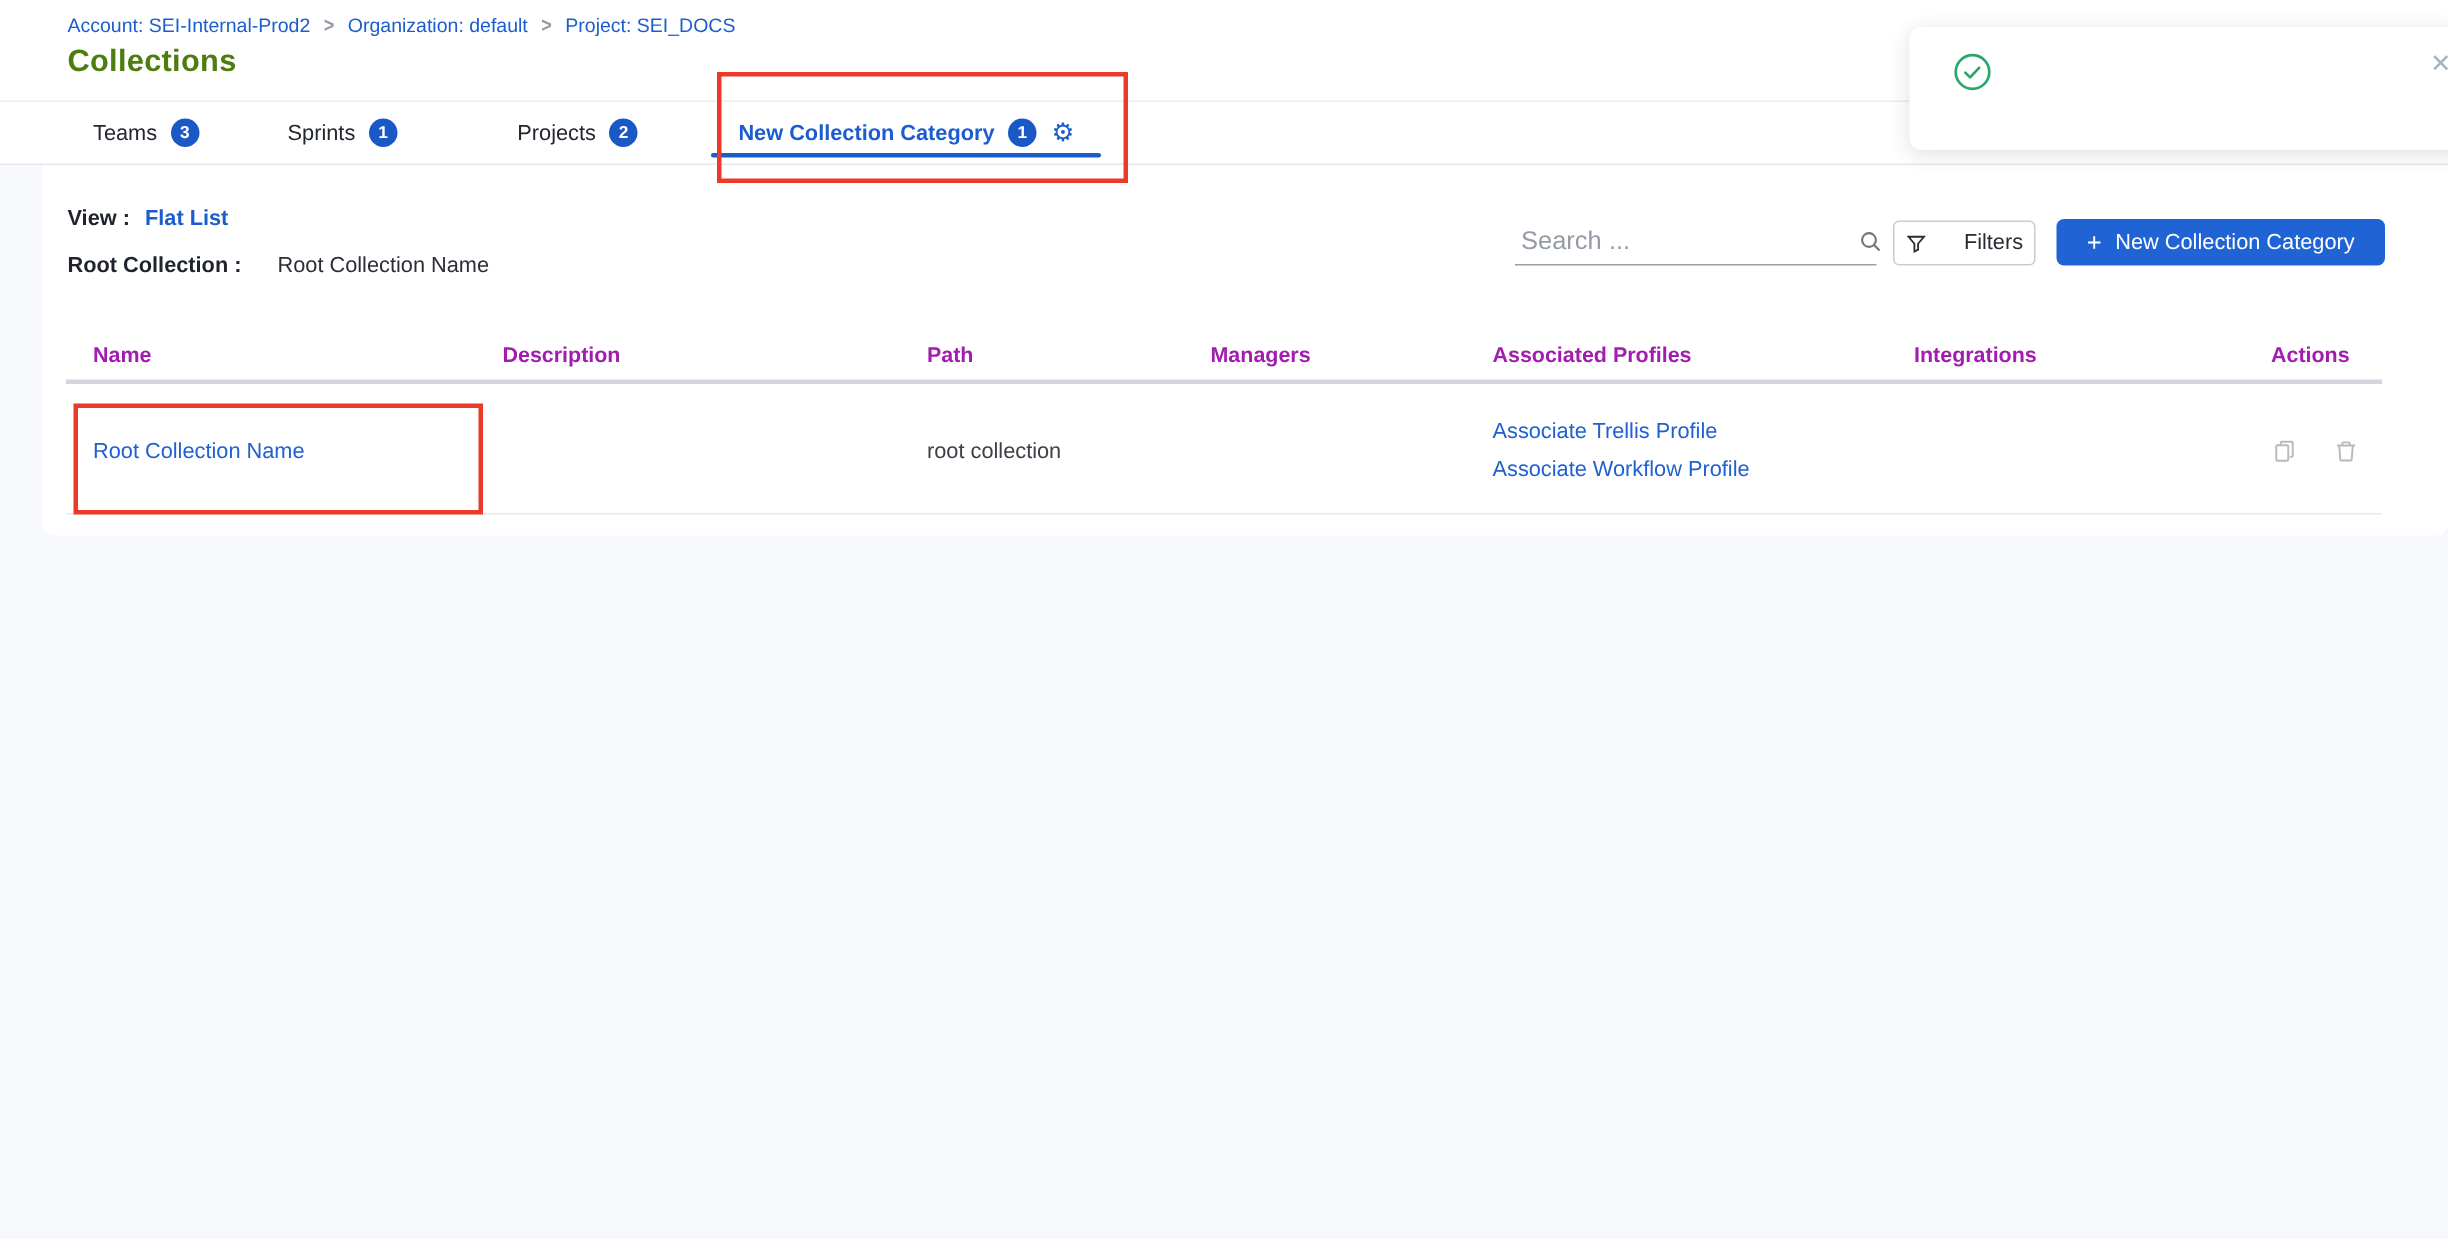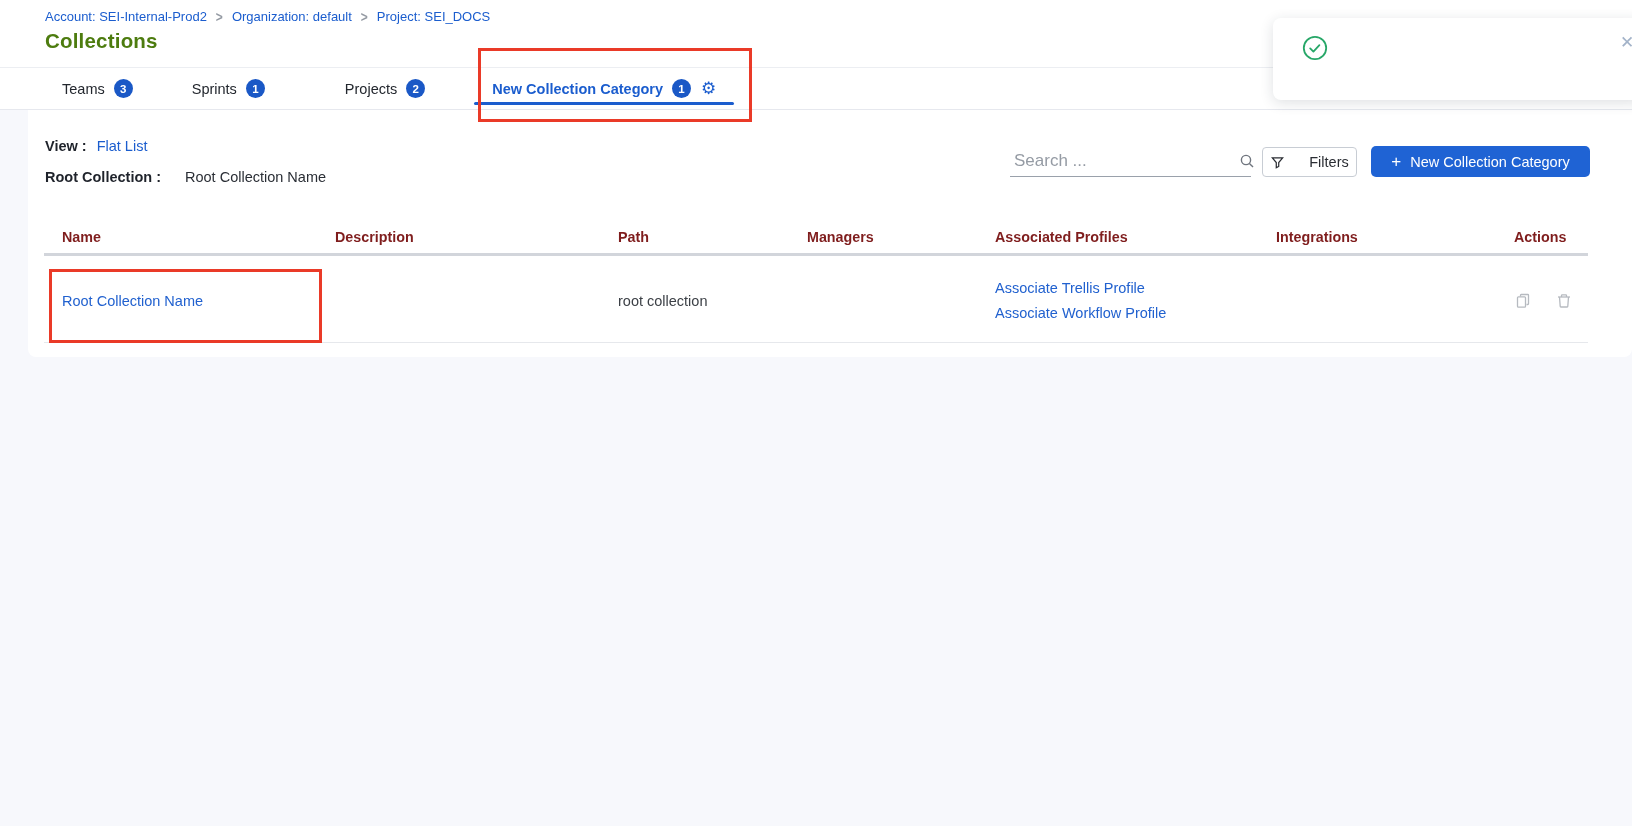--- a/index.html
+++ b/index.html
@@ -39,21 +39,21 @@
     min-width:19px;height:19px;border-radius:10px;background:var(--badge);
     color:#fff;font-size:11.5px;font-weight:700;display:flex;align-items:center;justify-content:center;padding:0 5px;
   }
   .tab.active::after{
     content:"";position:absolute;left:0;right:0;bottom:4px;height:3px;border-radius:2px;background:var(--accent);
   }
   .gear{font-size:17px;line-height:1;color:var(--accent);margin-left:1px;cursor:pointer;}
   
   .card{position:absolute;left:28px;top:110px;width:1604px;height:247px;background:#fff;border-radius:0 0 8px 8px;}
   .view-row{position:absolute;left:17px;top:28px;font-size:14.5px;font-weight:600;color:#1f232b;display:flex;gap:10px;}
-  .view-row a{color:var(--accent);text-decoration:none;font-weight:400;cursor:pointer;text-align:right;}
+  .view-row a{color:var(--accent);text-decoration:none;font-weight:700;cursor:pointer;text-align:right;}
   .root-row{position:absolute;left:17px;top:59px;font-size:14.5px;font-weight:600;color:#1f232b;display:flex;gap:24px;}
   .root-row .root-value{font-weight:500;color:#2a2e35;}
   
   .search-box{
     position:absolute;left:982px;top:38px;width:241px;height:29px;
     border-bottom:1px solid #9aa1ab;display:flex;align-items:center;cursor:text;
   }
   .search-box input{
     flex:1;border:none;outline:none;background:transparent;
     font-family:inherit;font-size:17px;color:#33373d;padding:0 4px 2px 4px;
@@ -73,21 +73,21 @@
     display:flex;align-items:center;justify-content:center;gap:9px;
     font-family:inherit;font-size:14.5px;font-weight:500;color:#fff;cursor:pointer;
   }
   .new-btn .plus{font-size:17px;font-weight:400;line-height:1;margin-top:-1px;}
   
   .tbl-head{
     position:absolute;left:16px;top:110px;width:1544px;height:36px;
     display:grid;grid-template-columns:291px 283px 189px 188px 281px 238px 1fr;
     align-items:center;border-bottom:3px solid #d2d5db;
   }
-  .tbl-head .th{font-size:14.3px;font-weight:700;color:#7f1d1d;}
+  .tbl-head .th{font-size:14.3px;font-weight:700;color:#a21caf;}
   .tbl-head .th:first-child{padding-left:18px;}
   .tbl-row{
     position:absolute;left:16px;top:149px;width:1544px;height:84px;
     display:grid;grid-template-columns:291px 283px 189px 188px 281px 238px 1fr;
     align-items:center;border-bottom:1px solid #e6e8ec;background:#fff;
   }
   .tbl-row .cell{font-size:14.5px;color:#3c4046;}
   .tbl-row .cell:first-child{padding-left:18px;}
   .tbl-row a{color:#2161cf;text-decoration:none;font-weight:500;cursor:pointer;}
   .profiles-cell{display:flex;flex-direction:column;gap:9px;}

